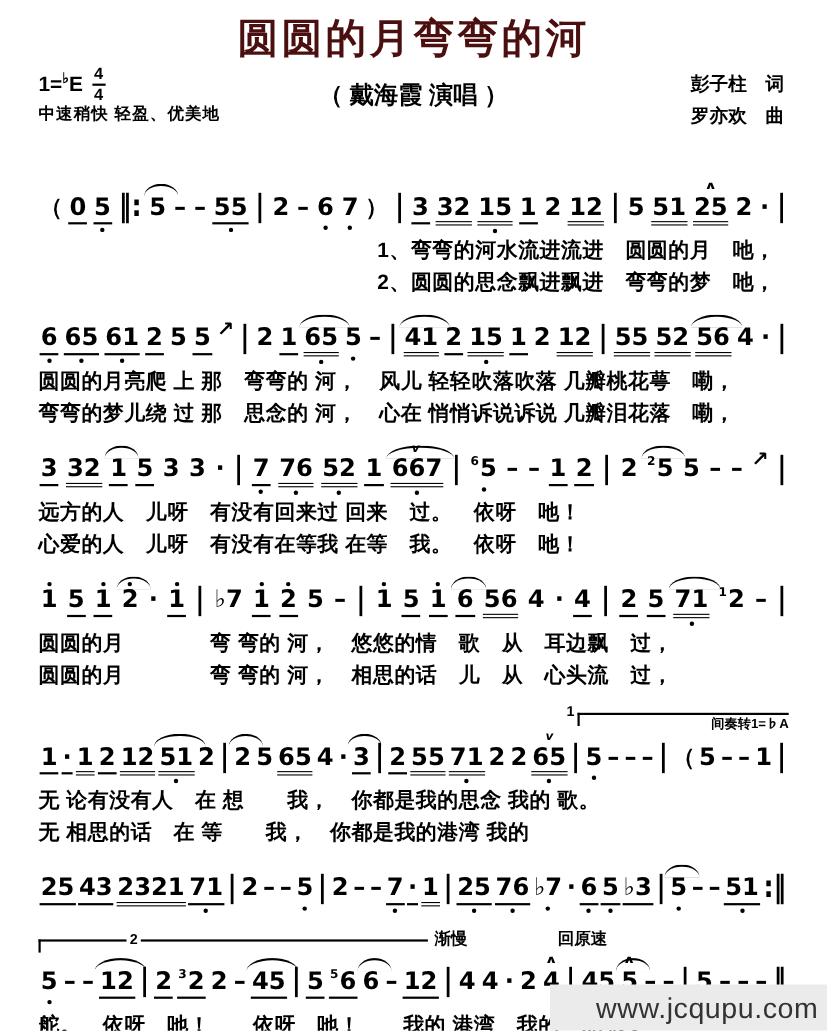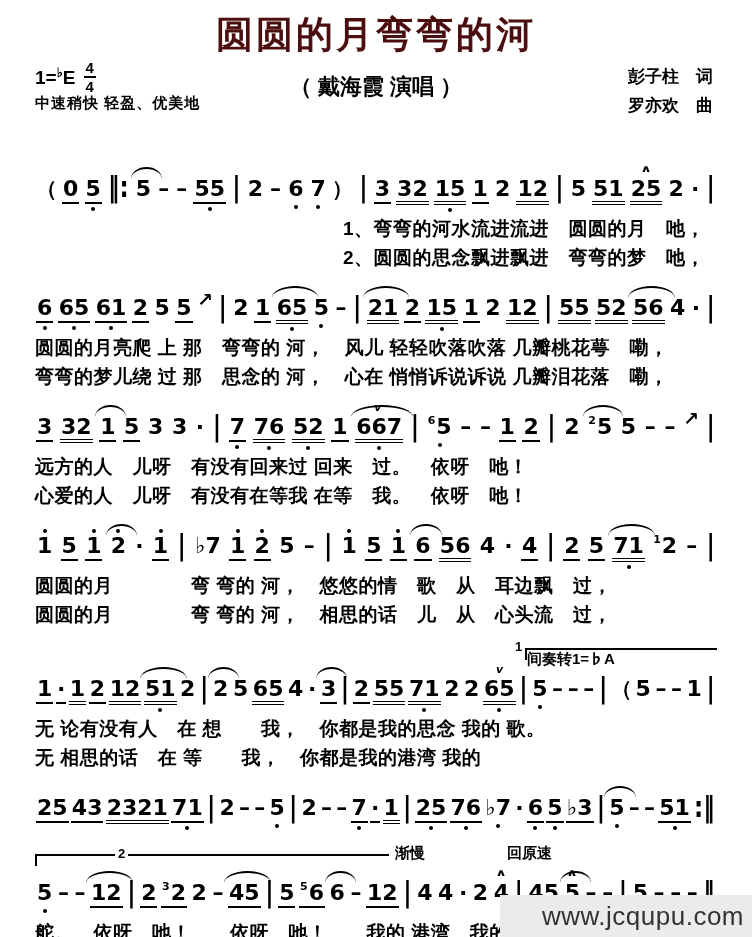--- a/index.html
+++ b/index.html
@@ -35,21 +35,21 @@
   .arcm{position:absolute;top:-11px;left:-4px;right:-10px;height:10px;border-top:2px solid #000;
         border-top-left-radius:50% 100%;border-top-right-radius:50% 100%;}
   .cm{position:absolute;top:-15px;left:50%;transform:translateX(-50%) scale(1.3,.9);font-size:11px;}
   .vm{position:absolute;top:-14px;left:40%;font-size:11px;font-style:italic;}
   .gr{font-size:11px;position:relative;top:-10px;margin-right:1px;}
   .lyric{font-weight:bold;font-size:19px;line-height:29px;white-space:pre;letter-spacing:.5px;}
   
   .annrow{position:relative;height:24px;}
   .end1{position:absolute;right:0;top:10px;width:190px;height:10px;border-top:2px solid #000;border-left:2px solid #000;}
   .end1 .num{position:absolute;left:-14px;top:-11px;font-size:13px;font-weight:bold;background:#fff;padding:0 2px;}
-  .end1 .txt{position:absolute;left:0;right:0;top:0;text-align:left;font-size:15px;font-weight:bold;white-space:nowrap;}
+  .end1 .txt{position:absolute;left:0;right:0;top:0;text-align:right;font-size:12px;font-weight:bold;white-space:nowrap;}
   .end2{position:absolute;left:0;top:12px;width:352px;height:10px;border-top:2px solid #000;border-left:2px solid #000;}
   .end2 .num{position:absolute;left:78px;top:-10px;font-size:13px;font-weight:bold;background:#fff;padding:0 3px;}
   .tmark{position:absolute;top:2px;font-size:15px;font-weight:bold;text-align:right;}
   .tmark.m0{left:360px;}
   .tmark.m1{left:472px;}
   .watermark{position:absolute;right:0;bottom:0;width:252px;height:42px;background:#ebebeb;
              font-size:26px;color:#333;line-height:42px;text-align:right;padding-right:8px;
              box-sizing:border-box;letter-spacing:.5px;margin-top:28px;}
 </style>
 </head>
@@ -109,21 +109,21 @@
           <span class="tok"><span class="nt">5</span></span>
           <span class="tok"><span class="nt u1">5</span></span>
           <span class="tok arrow"><span class="nt">↗</span></span>
           <span class="tok bar">|</span>
           <span class="tok"><span class="nt">2</span></span>
           <span class="tok"><span class="nt u1">1</span></span>
           <span class="tok"><span class="nt u2">65</span><span class="db"></span><span class="arcm"></span></span>
           <span class="tok"><span class="nt">5</span><span class="db"></span></span>
           <span class="tok"><span class="nt">–</span></span>
           <span class="tok bar">|</span>
-          <span class="tok"><span class="nt u2">21</span><span class="arcm"></span></span>
+          <span class="tok"><span class="nt u2">41</span><span class="arcm"></span></span>
           <span class="tok"><span class="nt u1">2</span></span>
           <span class="tok"><span class="nt u2">15</span><span class="db"></span></span>
           <span class="tok"><span class="nt u1">1</span></span>
           <span class="tok"><span class="nt">2</span></span>
           <span class="tok"><span class="nt u2">12</span></span>
           <span class="tok bar">|</span>
           <span class="tok"><span class="nt u2">55</span></span>
           <span class="tok"><span class="nt u2">52</span></span>
           <span class="tok"><span class="nt u2">56</span><span class="arcm"></span></span>
           <span class="tok"><span class="nt">4</span></span>

